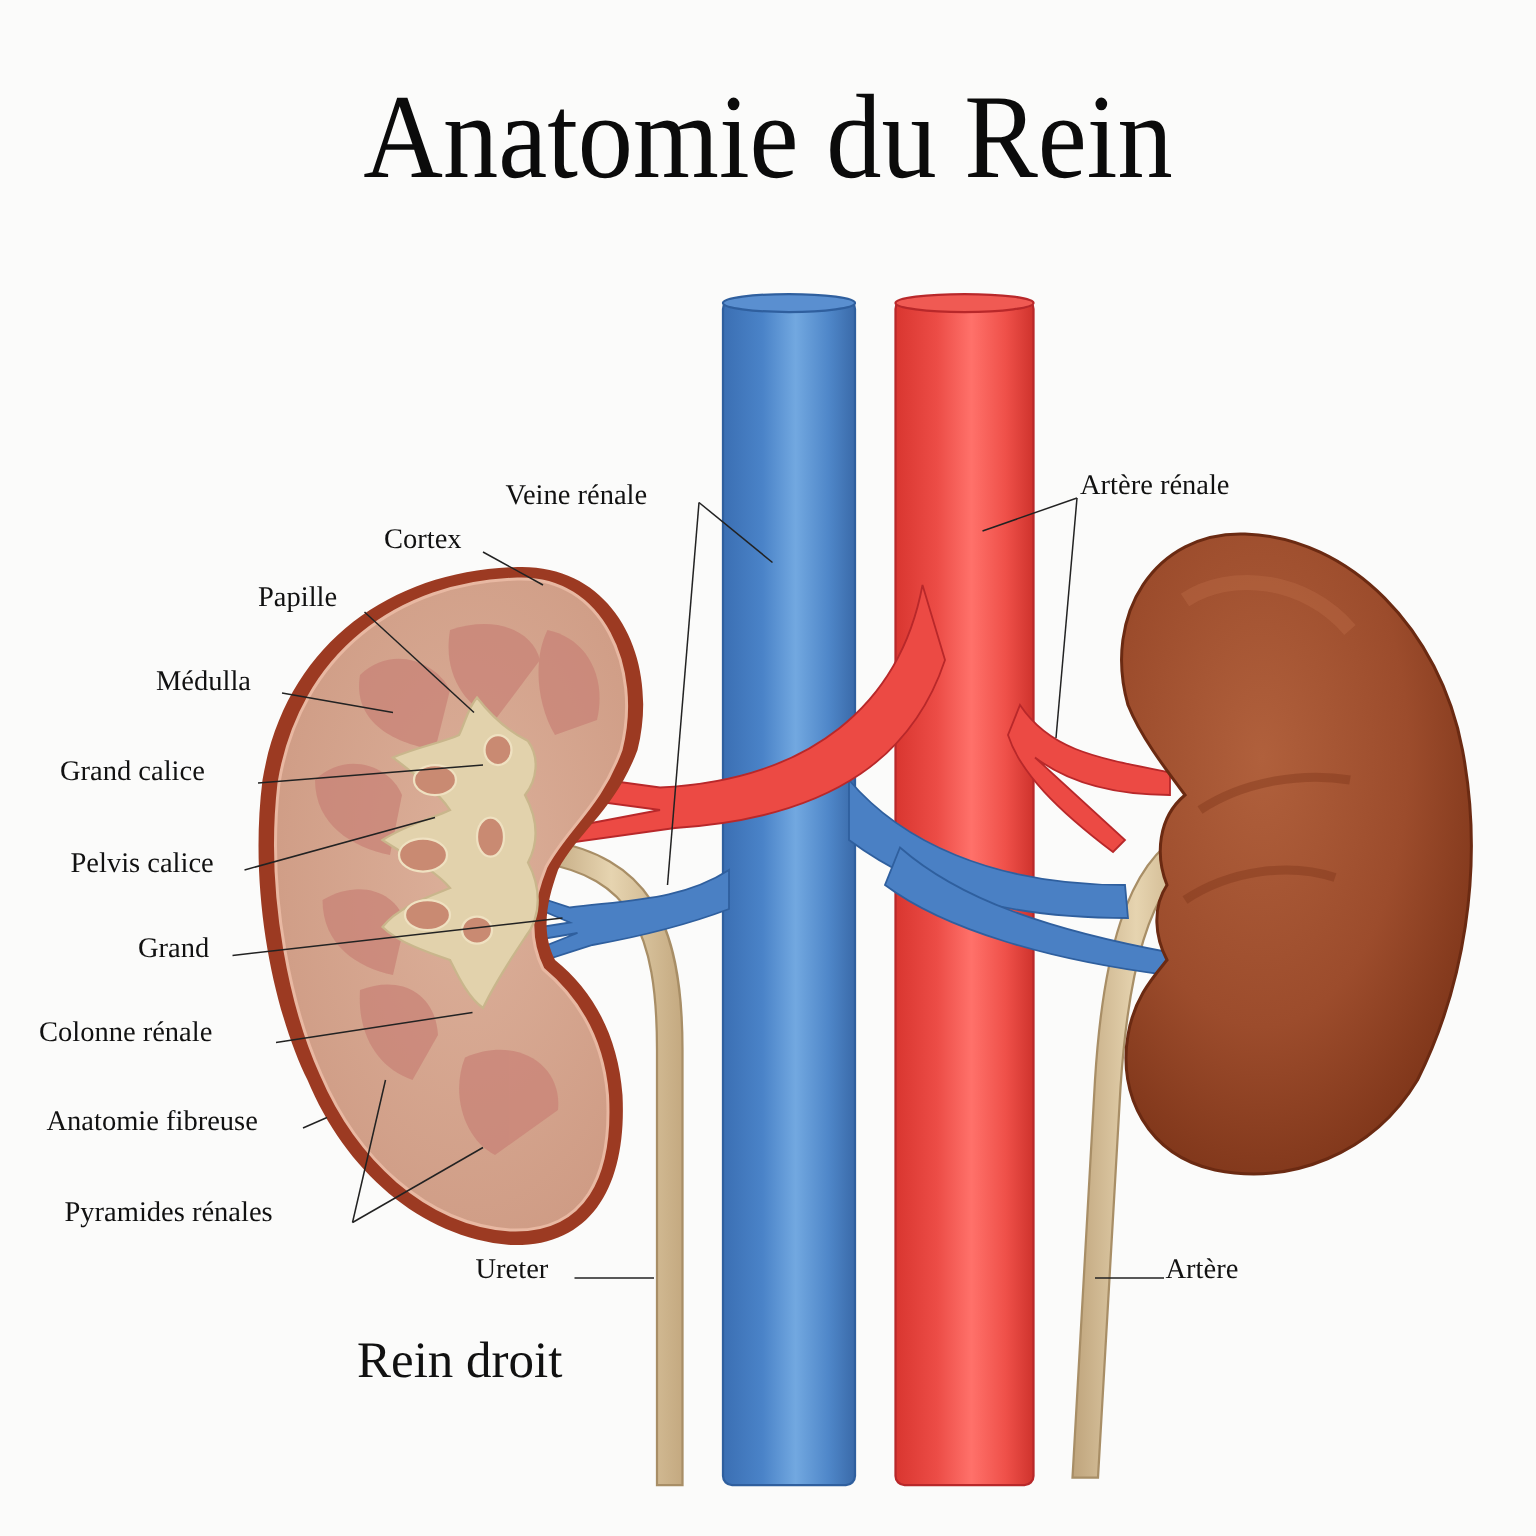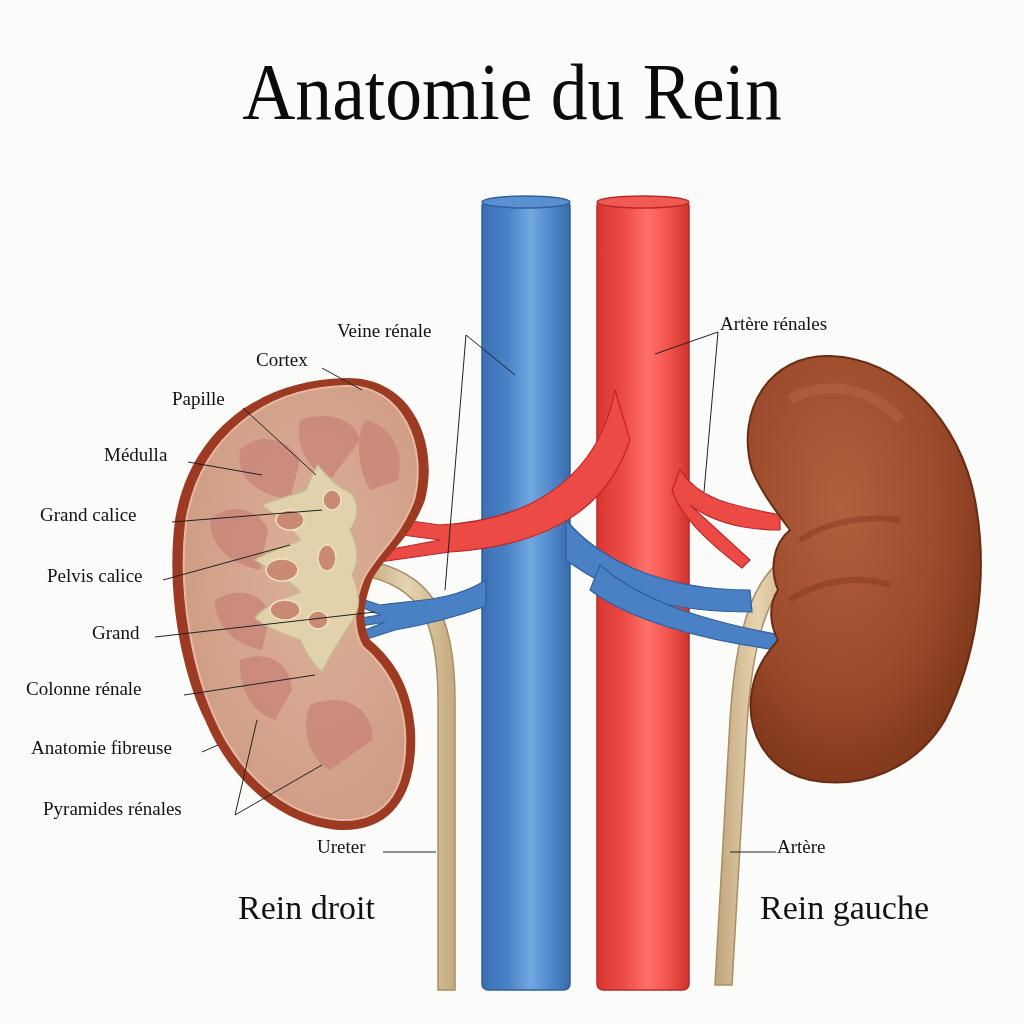--- a/index.html
+++ b/index.html
@@ -137,18 +137,17 @@
   <div class="lbl" style="left:172px;top:388px">Papille</div>
   <div class="lbl" style="left:104px;top:444px">Médulla</div>
   <div class="lbl" style="left:40px;top:504px">Grand calice</div>
   <div class="lbl" style="left:47px;top:565px">Pelvis calice</div>
   <div class="lbl" style="left:92px;top:622px">Grand</div>
   <div class="lbl" style="left:26px;top:678px">Colonne rénale</div>
   <div class="lbl" style="left:31px;top:737px">Anatomie fibreuse</div>
   <div class="lbl" style="left:43px;top:798px">Pyramides rénales</div>
   <div class="lbl" style="left:317px;top:836px">Ureter</div>
   <div class="lbl" style="left:337px;top:320px">Veine rénale</div>
-  <div class="lbl" style="left:720px;top:313px">Artère rénales</div>
+  <div class="lbl" style="left:720px;top:313px">Artère rénale</div>
   <div class="lbl" style="left:777px;top:836px">Artère</div>
 
   <div class="big" style="left:238px;top:888px">Rein droit</div>
-  <div class="big" style="left:760px;top:888px">Rein gauche</div>
 </div>
 
 </body></html>

